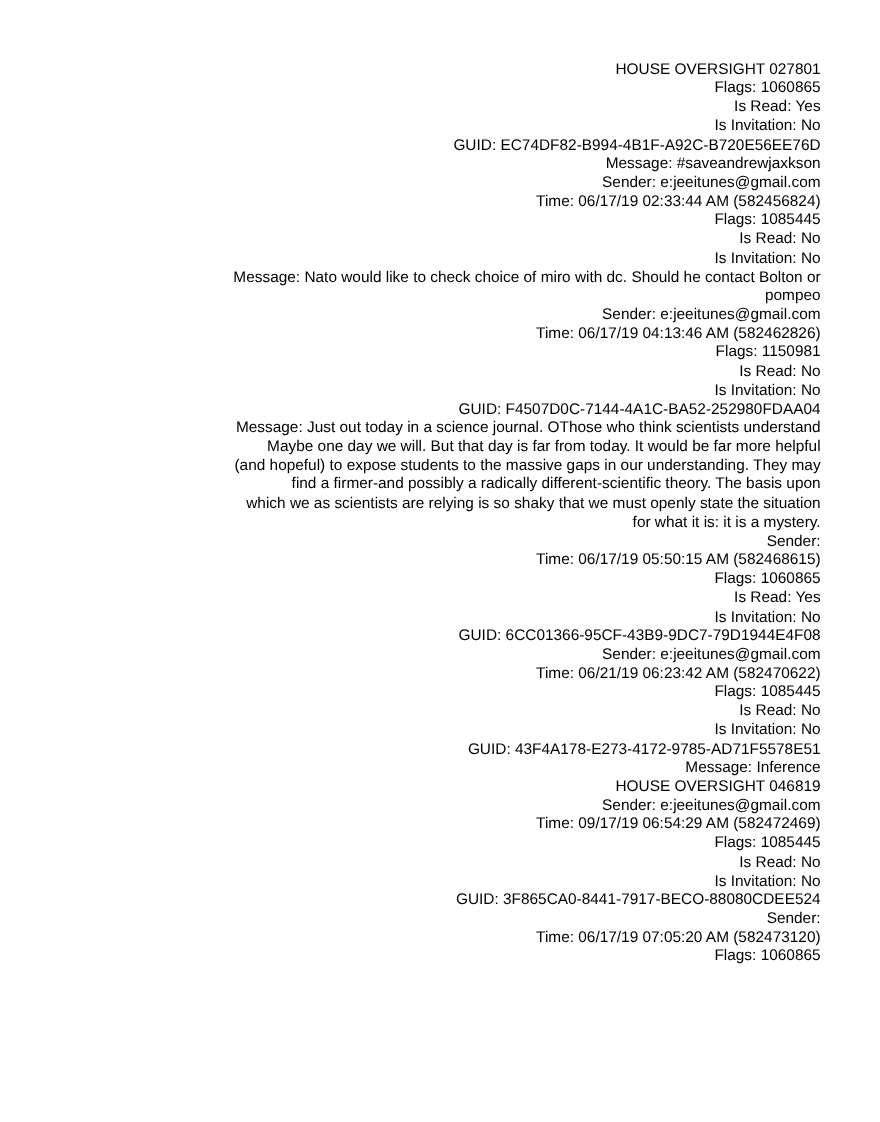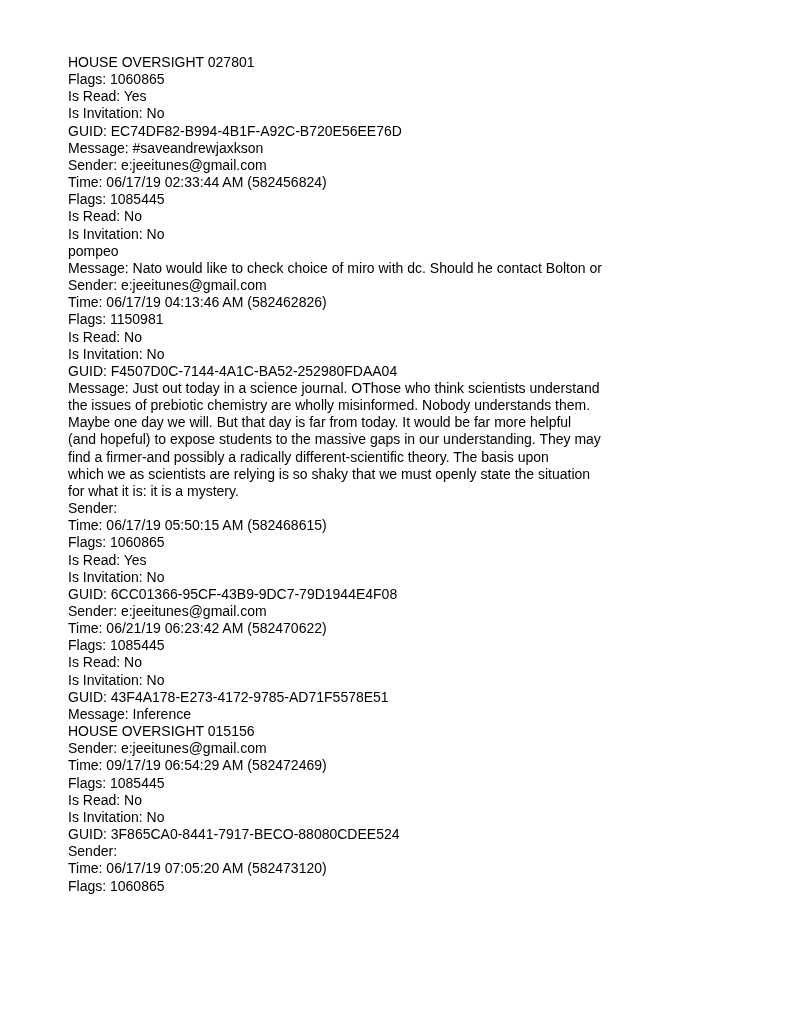--- a/index.html
+++ b/index.html
@@ -27,67 +27,67 @@
     width: 678px;
     font-family: "Liberation Sans", "DejaVu Sans", sans-serif;
     font-size: 14px;
     line-height: 17.15px;
     color: #000000;
     -webkit-font-smoothing: antialiased;
   }
   .doc-line {
     white-space: pre-wrap;
     min-height: 17.15px;
+    text-align: right;
   }
 </style>
 </head>
 <body style="background: rgb(255, 255, 255);">
 
 <div class="page">
   <div class="doc-text" id="doc-text" style="color: rgb(0, 0, 0);">
       <div class="doc-line">HOUSE OVERSIGHT 027801</div>
       <div class="doc-line">Flags: 1060865</div>
       <div class="doc-line">Is Read: Yes</div>
       <div class="doc-line">Is Invitation: No</div>
       <div class="doc-line">GUID: EC74DF82-B994-4B1F-A92C-B720E56EE76D</div>
       <div class="doc-line">Message: #saveandrewjaxkson</div>
       <div class="doc-line">Sender: e:jeeitunes@gmail.com</div>
       <div class="doc-line">Time: 06/17/19 02:33:44 AM (582456824)</div>
       <div class="doc-line">Flags: 1085445</div>
       <div class="doc-line">Is Read: No</div>
       <div class="doc-line">Is Invitation: No</div>
+      <div class="doc-line">Message: Nato would like to check choice of miro with dc. Should he contact Bolton or</div>
       <div class="doc-line">pompeo</div>
-      <div class="doc-line">Message: Nato would like to check choice of miro with dc. Should he contact Bolton or</div>
       <div class="doc-line">Sender: e:jeeitunes@gmail.com</div>
       <div class="doc-line">Time: 06/17/19 04:13:46 AM (582462826)</div>
       <div class="doc-line">Flags: 1150981</div>
       <div class="doc-line">Is Read: No</div>
       <div class="doc-line">Is Invitation: No</div>
       <div class="doc-line">GUID: F4507D0C-7144-4A1C-BA52-252980FDAA04</div>
       <div class="doc-line">Message: Just out today in a science journal. OThose who think scientists understand</div>
-      <div class="doc-line">the issues of prebiotic chemistry are wholly misinformed. Nobody understands them.</div>
       <div class="doc-line">Maybe one day we will. But that day is far from today. It would be far more helpful</div>
       <div class="doc-line">(and hopeful) to expose students to the massive gaps in our understanding. They may</div>
       <div class="doc-line">find a firmer-and possibly a radically different-scientific theory. The basis upon</div>
       <div class="doc-line">which we as scientists are relying is so shaky that we must openly state the situation</div>
       <div class="doc-line">for what it is: it is a mystery.</div>
       <div class="doc-line">Sender:</div>
       <div class="doc-line">Time: 06/17/19 05:50:15 AM (582468615)</div>
       <div class="doc-line">Flags: 1060865</div>
       <div class="doc-line">Is Read: Yes</div>
       <div class="doc-line">Is Invitation: No</div>
       <div class="doc-line">GUID: 6CC01366-95CF-43B9-9DC7-79D1944E4F08</div>
       <div class="doc-line">Sender: e:jeeitunes@gmail.com</div>
       <div class="doc-line">Time: 06/21/19 06:23:42 AM (582470622)</div>
       <div class="doc-line">Flags: 1085445</div>
       <div class="doc-line">Is Read: No</div>
       <div class="doc-line">Is Invitation: No</div>
       <div class="doc-line">GUID: 43F4A178-E273-4172-9785-AD71F5578E51</div>
       <div class="doc-line">Message: Inference</div>
-      <div class="doc-line">HOUSE OVERSIGHT 015156</div>
+      <div class="doc-line">HOUSE OVERSIGHT 046819</div>
       <div class="doc-line">Sender: e:jeeitunes@gmail.com</div>
       <div class="doc-line">Time: 09/17/19 06:54:29 AM (582472469)</div>
       <div class="doc-line">Flags: 1085445</div>
       <div class="doc-line">Is Read: No</div>
       <div class="doc-line">Is Invitation: No</div>
       <div class="doc-line">GUID: 3F865CA0-8441-7917-BECO-88080CDEE524</div>
       <div class="doc-line">Sender:</div>
       <div class="doc-line">Time: 06/17/19 07:05:20 AM (582473120)</div>
       <div class="doc-line">Flags: 1060865</div>
     </div>

